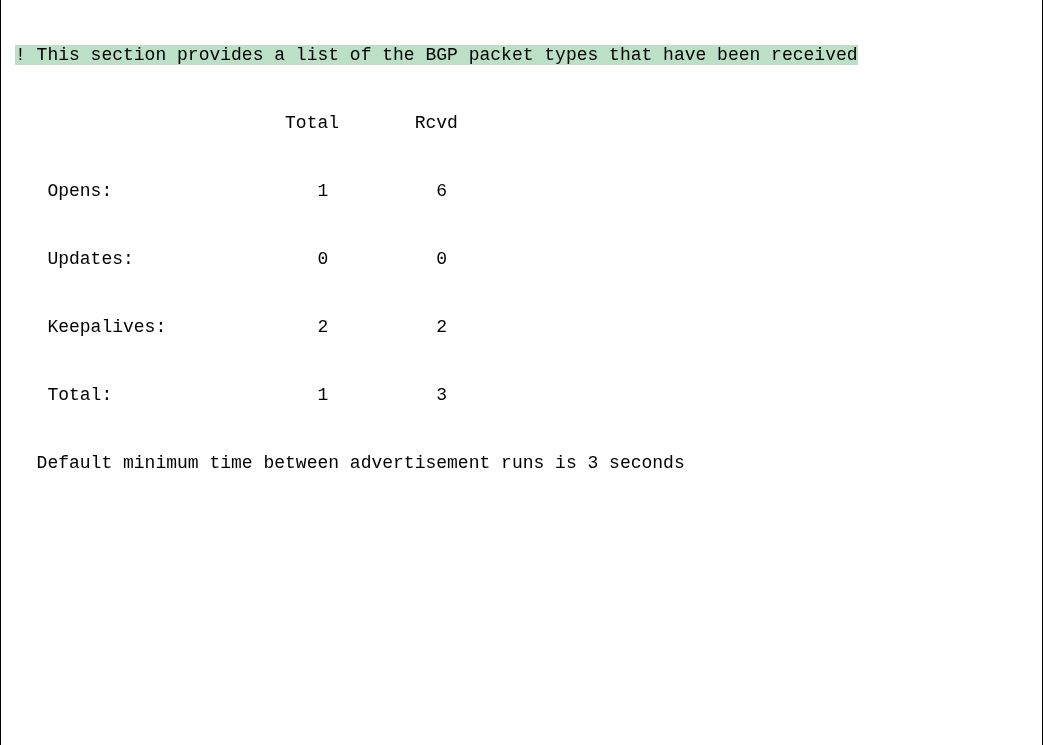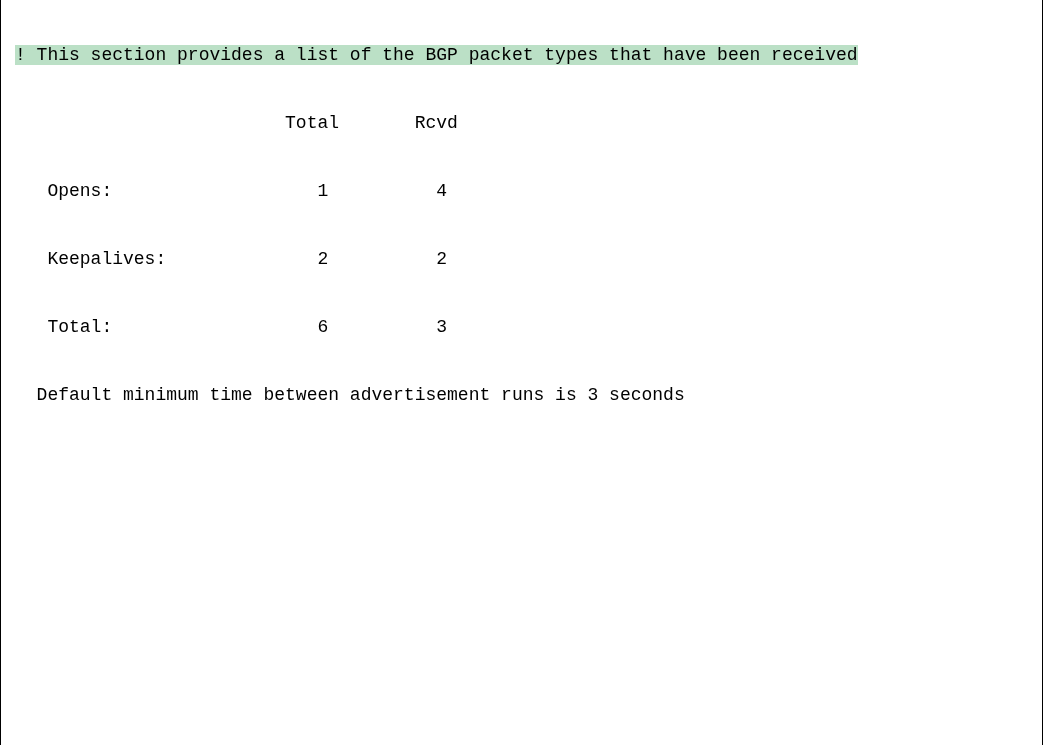--- a/index.html
+++ b/index.html
@@ -27,23 +27,24 @@
   .line {
     display: block;
   }
 </style>
 </head>
 <body>
 
 <div class="page">
 <span class="line"><span class="hl">! This section provides a list of the BGP packet types that have been received</span></span>
 <span class="line">                         Total       Rcvd</span>
-<span class="line">   Opens:                   1          4</span>
+<span class="line">   Opens:                   1          6</span>
+<span class="line">   Updates:                 0          0</span>
 <span class="line">   Keepalives:              2          2</span>
-<span class="line">   Total:                   6          3</span>
+<span class="line">   Total:                   1          3</span>
 <span class="line">  Default minimum time between advertisement runs is 3 seconds</span>
 <span class="line"> </span>
 
 
 
 
 
 
 
 

